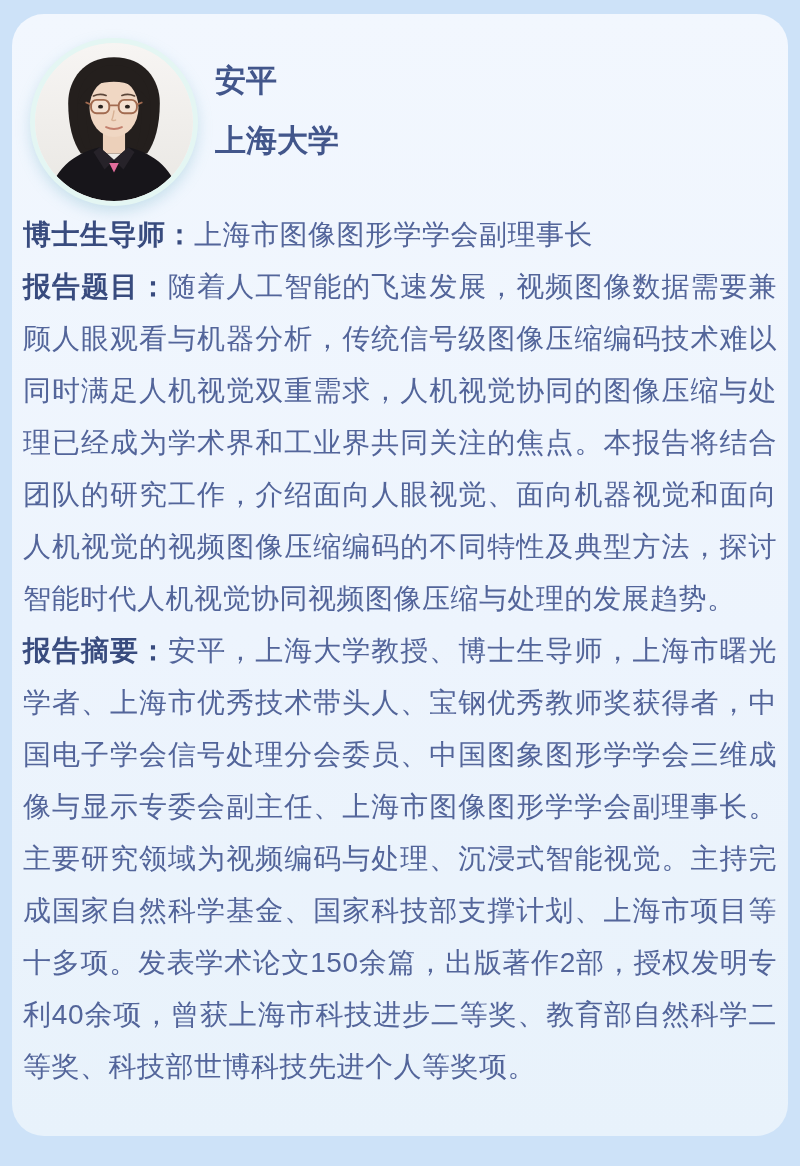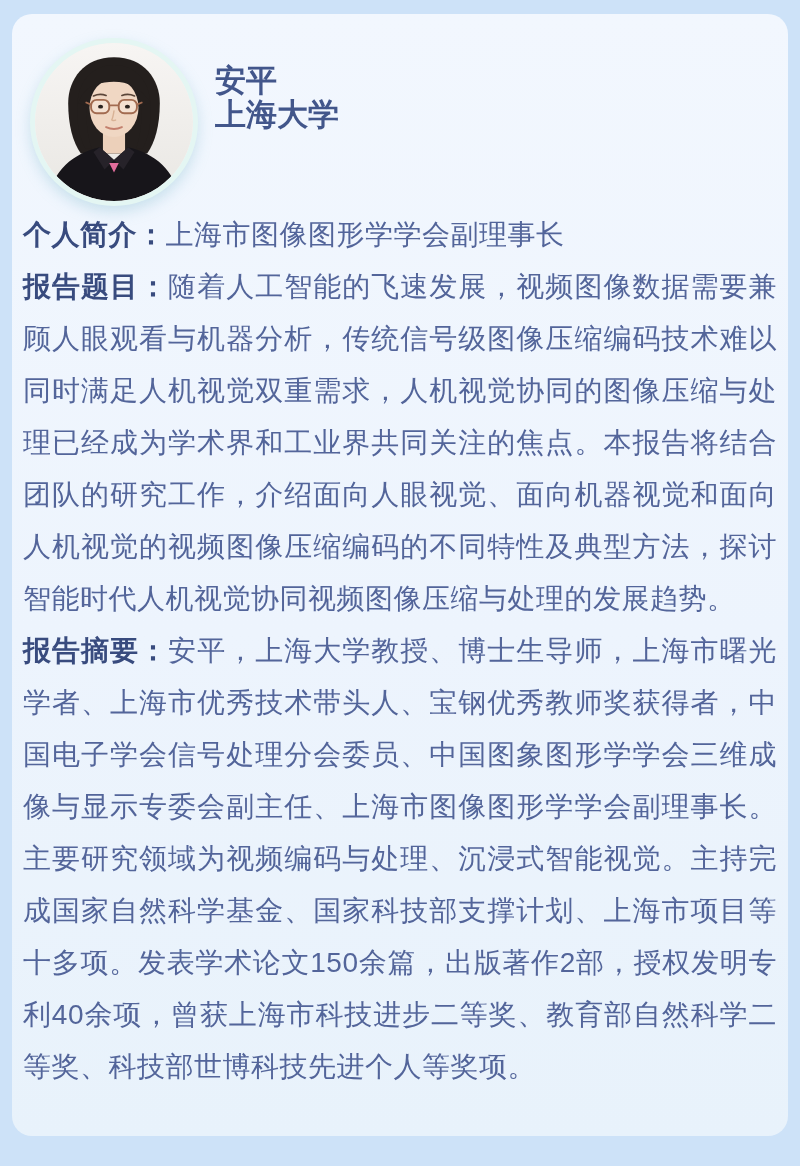--- a/index.html
+++ b/index.html
@@ -14,21 +14,21 @@
     height: 1166px;
     background: #cde2f8;
     overflow: hidden;
   }
   .card {
     position: absolute;
     left: 12px;
     right: 12px;
     top: 14px;
     bottom: 30px;
-    border-radius: 20px;
+    border-radius: 32px;
     background: linear-gradient(180deg, #f2f7fe 0%, #edf4fd 55%, #e8f2fb 100%);
     overflow: hidden;
   }
   .avatar {
     position: absolute;
     left: 18px;   
     top: 24px;    
     width: 168px;
     height: 168px;
     border-radius: 50%;
@@ -43,20 +43,21 @@
     left: 203px;  
     top: 50px;
   }
   .name {
     font-size: 31px;
     font-weight: bold;
     color: #42568b;
     line-height: 34px;
   }
   .affiliation {
+    margin-top: 26px;
     font-size: 31px;
     font-weight: bold;
     color: #42568b;
     line-height: 34px;
   }
   .content {
     position: absolute;
     left: 11px;   
     right: 11px;
     top: 195px;   
@@ -128,19 +129,19 @@
         </g>
       </svg>
     </div>
 
     <div class="identity">
       <div class="name">安平</div>
       <div class="affiliation">上海大学</div>
     </div>
 
     <div class="content">
-      <p class="section"><span class="label">个人简介：</span><span>上海市图像图形学学会副理事长</span></p>
+      <p class="section"><span class="label">博士生导师：</span><span>上海市图像图形学学会副理事长</span></p>
       <p class="section"><span class="label">报告题目：</span><span>随着人工智能的飞速发展，视频图像数据需要兼顾人眼观看与机器分析，传统信号级图像压缩编码技术难以同时满足人机视觉双重需求，人机视觉协同的图像压缩与处理已经成为学术界和工业界共同关注的焦点。本报告将结合团队的研究工作，介绍面向人眼视觉、面向机器视觉和面向人机视觉的视频图像压缩编码的不同特性及典型方法，探讨智能时代人机视觉协同视频图像压缩与处理的发展趋势。</span></p>
       <p class="section"><span class="label">报告摘要：</span><span>安平，上海大学教授、博士生导师，上海市曙光学者、上海市优秀技术带头人、宝钢优秀教师奖获得者，中国电子学会信号处理分会委员、中国图象图形学学会三维成像与显示专委会副主任、上海市图像图形学学会副理事长。主要研究领域为视频编码与处理、沉浸式智能视觉。主持完成国家自然科学基金、国家科技部支撑计划、上海市项目等十多项。发表学术论文150余篇，出版著作2部，授权发明专利40余项，曾获上海市科技进步二等奖、教育部自然科学二等奖、科技部世博科技先进个人等奖项。</span></p>
     </div>
 
   </div>
 </div>
 
 </body></html>

